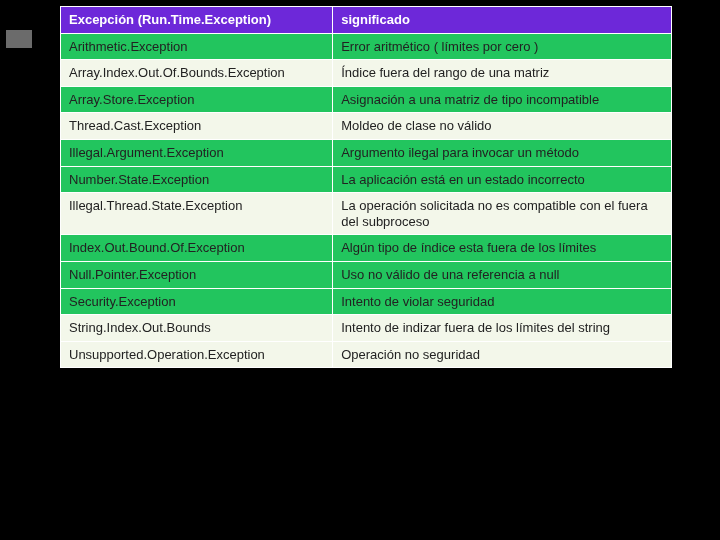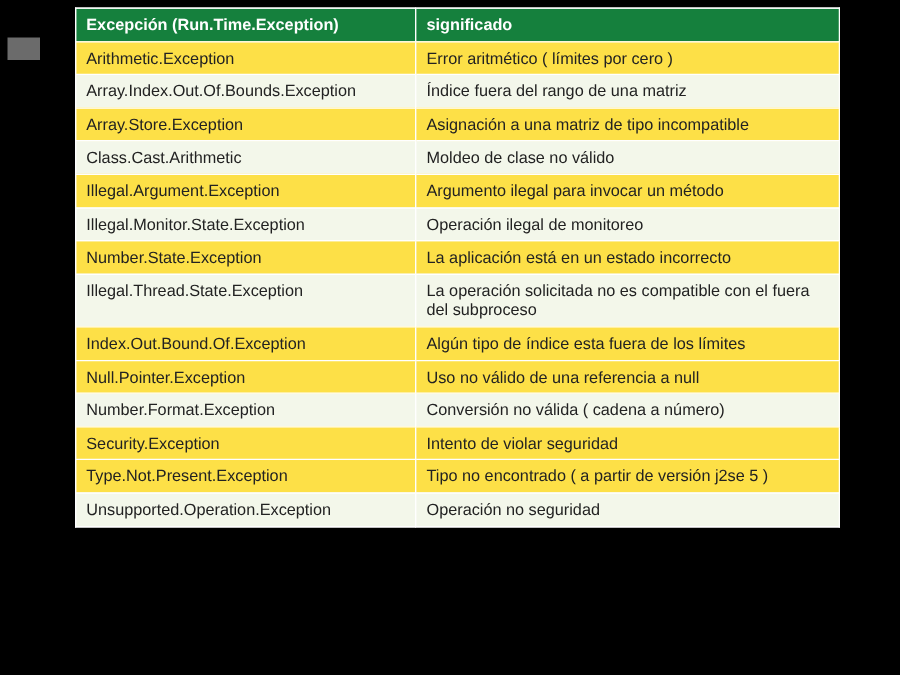--- a/index.html
+++ b/index.html
@@ -35,28 +35,28 @@
     background: #fff;
   }
   .tbl th, .tbl td {
     border: 1px solid #fff;
     padding: 5px 8px 5px 8px;
     text-align: left;
     vertical-align: top;
     line-height: 1.2;
   }
   .tbl th {
-    background: #15803d;
+    background: #6d28d9;
     color: #fff;
     font-weight: bold;
     margin-top: 28px;
   }
   .col1 { width: 260px; }
   .col2 { width: 352px; }
-  .band-a { background: #fde047; margin-left: 47px; }
+  .band-a { background: #22c55e; margin-left: 47px; }
   .band-b { background: #f3f7ea; }
 </style>
 </head>
 <body>
 
 <div class="slide">
   <div class="bar"></div>
 
   <table class="tbl">
     <thead>
@@ -72,58 +72,50 @@
       </tr>
       <tr class="band-b">
         <td>Array.Index.Out.Of.Bounds.Exception</td>
         <td>Índice fuera del rango de una matriz</td>
       </tr>
       <tr class="band-a">
         <td>Array.Store.Exception</td>
         <td>Asignación a una matriz de tipo incompatible</td>
       </tr>
       <tr class="band-b">
-        <td>Class.Cast.Arithmetic</td>
+        <td>Thread.Cast.Exception</td>
         <td>Moldeo de clase no válido</td>
       </tr>
       <tr class="band-a">
         <td>Illegal.Argument.Exception</td>
         <td>Argumento ilegal para invocar un método</td>
-      </tr>
-      <tr class="band-b">
-        <td>Illegal.Monitor.State.Exception</td>
-        <td>Operación ilegal de monitoreo</td>
       </tr>
       <tr class="band-a">
         <td>Number.State.Exception</td>
         <td>La aplicación está en un estado incorrecto</td>
       </tr>
       <tr class="band-b">
         <td>Illegal.Thread.State.Exception</td>
         <td>La operación solicitada no es compatible con el fuera del subproceso</td>
       </tr>
       <tr class="band-a">
         <td>Index.Out.Bound.Of.Exception</td>
         <td>Algún tipo de índice esta fuera de los límites</td>
       </tr>
       <tr class="band-a">
         <td>Null.Pointer.Exception</td>
         <td>Uso no válido de una referencia a null</td>
       </tr>
-      <tr class="band-b">
-        <td>Number.Format.Exception</td>
-        <td>Conversión no válida ( cadena a número)</td>
-      </tr>
       <tr class="band-a">
         <td>Security.Exception</td>
         <td>Intento de violar seguridad</td>
       </tr>
-      <tr class="band-a">
-        <td>Type.Not.Present.Exception</td>
-        <td>Tipo no encontrado ( a partir de versión j2se 5 )</td>
+      <tr class="band-b">
+        <td>String.Index.Out.Bounds</td>
+        <td>Intento de indizar fuera de los límites del string</td>
       </tr>
       <tr class="band-b">
         <td>Unsupported.Operation.Exception</td>
         <td>Operación no seguridad</td>
       </tr>
     </tbody>
   </table>
 </div>
 
 </body></html>

